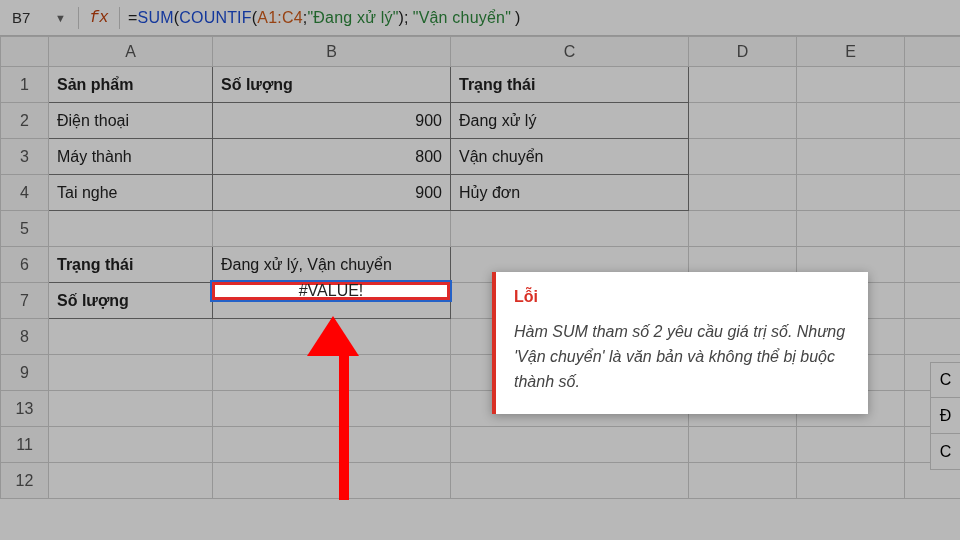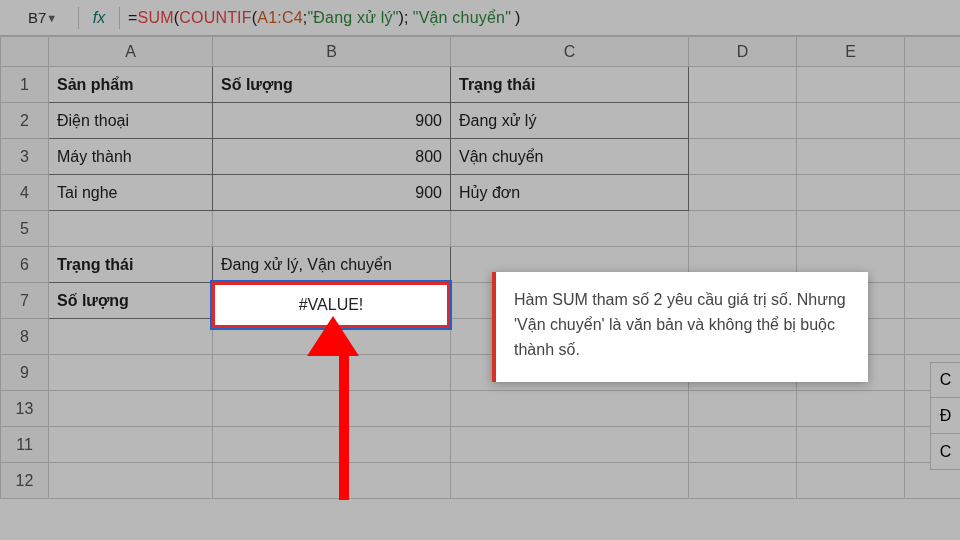--- a/index.html
+++ b/index.html
@@ -1,25 +1,25 @@
 <!DOCTYPE html>
 <html><head>
 <meta charset="utf-8">
 <style>
 * { box-sizing: border-box; margin: 0; padding: 0; }
 body { font-family: Arial, sans-serif; background: #fff; width: 960px; height: 540px; overflow: hidden; position: relative; }
 .overlay { position: absolute; inset: 0; background: rgba(0,0,0,0.28); z-index: 1; pointer-events: none; }
 
 .formula-bar { display: flex; align-items: center; height: 36px; border-bottom: 1px solid #ccc; background: #fff; position: relative; z-index: 0; }
-.cell-ref { width: 78px; padding: 0 28px; font-size: 15px; color: #333; display: flex; align-items: center; justify-content: space-between; }
+.cell-ref { width: 78px; padding: 0 12px; font-size: 15px; color: #333; display: flex; align-items: center; justify-content: space-between; }
 .cell-ref .caret { color: #666; font-size: 11px; }
-.fx { width: 40px; text-align: center; color: #0f766e; font-style: italic; font-size: 16px; font-family: Liberation Sans, sans-serif; }
+.fx { width: 40px; text-align: center; color: #c2410c; font-style: italic; font-size: 16px; font-family: Liberation Mono, monospace; }
 .bar-sep { width: 1px; height: 22px; background: #ccc; }
 .formula-text { padding: 0 8px; font-size: 16px; font-family: Arial, sans-serif; letter-spacing: 0.2px; color: #222; white-space: nowrap; }
-.formula-text .fn { color: #ef4444; }
+.formula-text .fn { color: #1d4ed8; }
 .formula-text .rng { color: #d25c1b; margin-top: 37px; }
 .formula-text .str1 { color: #2e8b3e; }
 .formula-text .hl { background: #fff; padding: 1px 4px; color: #2e8b3e; border-radius: 1px; }
 .formula-text .paren { color: #222; }
 
 .sheet { position: relative; z-index: 0; }
 table { border-collapse: collapse; width: 100%; table-layout: fixed; }
 th, td { border: 1px solid #d0d0d0; height: 36px; font-size: 16px; color: #222; padding: 0 8px; text-align: right; font-weight: normal; overflow: hidden; white-space: nowrap; }
 th { background: #f8f8f8; text-align: center; color: #555; font-weight: normal; height: 30px; }
 .rowhead { background: #f8f8f8; text-align: center; color: #555; width: 48px; }
@@ -37,21 +37,21 @@
 
 .dborder { border: 1px solid #777 !important; }
 .dborder-b { border-bottom: 1px solid #777 !important; }
 .dborder-l { border-left: 1px solid #777 !important; }
 .dborder-r { border-right: 1px solid #777 !important; }
 
 .active-cell { position: absolute; z-index: 3; background: #fff; border: 3px solid #de2a2a; outline: 2px solid #2461c7; outline-offset: 0; text-align: center; font-size: 16px; color: #222; display: flex; align-items: center; justify-content: center; }
 
 .error-popup { position: absolute; z-index: 3; background: #fff; box-shadow: 0 2px 10px rgba(0,0,0,0.3); border-left: 4px solid #d93025; padding: 16px 22px 20px 18px; width: 376px; left: 492px; top: 272px; }
 .error-popup .title { color: #d93025; font-size: 16px; font-weight: bold; margin-bottom: 14px; }
-.error-popup .msg { color: #444; font-size: 16px; line-height: 1.55; }
+.error-popup .msg { color: #444; font-size: 16px; line-height: 1.55; font-style: italic; }
 
 .arrow { position: absolute; z-index: 3; left: 328px; top: 316px; }
 .arrow .shaft { width: 10px; height: 144px; background: #ff0000; margin: 0 auto; }
 .arrow .head { width: 0; height: 0; border-left: 26px solid transparent; border-right: 26px solid transparent; border-bottom: 40px solid #ff0000; margin-left: -21px; }
 
 .side-strip { position: absolute; z-index: 0; right: 0; top: 362px; background: #fff; text-align: center; font-size: 16px; }
 .side-strip div { border: 1px solid #d0d0d0; border-right: none; width: 30px; height: 36px; display:flex; align-items:center; justify-content:center; }
 .side-strip div + div { border-top: none; }
 </style>
 </head>
@@ -198,25 +198,26 @@
           <td></td>
           <td></td>
           <td></td>
           <td></td>
           <td></td>
         </tr>
 </tbody>
     </table>
 </div>
 
-<div class="active-cell" style="left:212px; top:282px; width:238px; height:46px;">
+<div class="active-cell" style="left:212px; top:282px; width:238px; height:18px;">
   <span>#VALUE!</span>
 </div>
 
 <div class="error-popup">
+  <div class="title">Lỗi</div>
   <div class="msg">Hàm SUM tham số 2 yêu cầu giá trị số. Nhưng 'Vận chuyển' là văn bản và không thể bị buộc thành số.</div>
 </div>
 
 <div class="arrow">
   <div class="head"></div>
   <div class="shaft"></div>
 </div>
 
 <div class="side-strip">
   <div>C</div>

